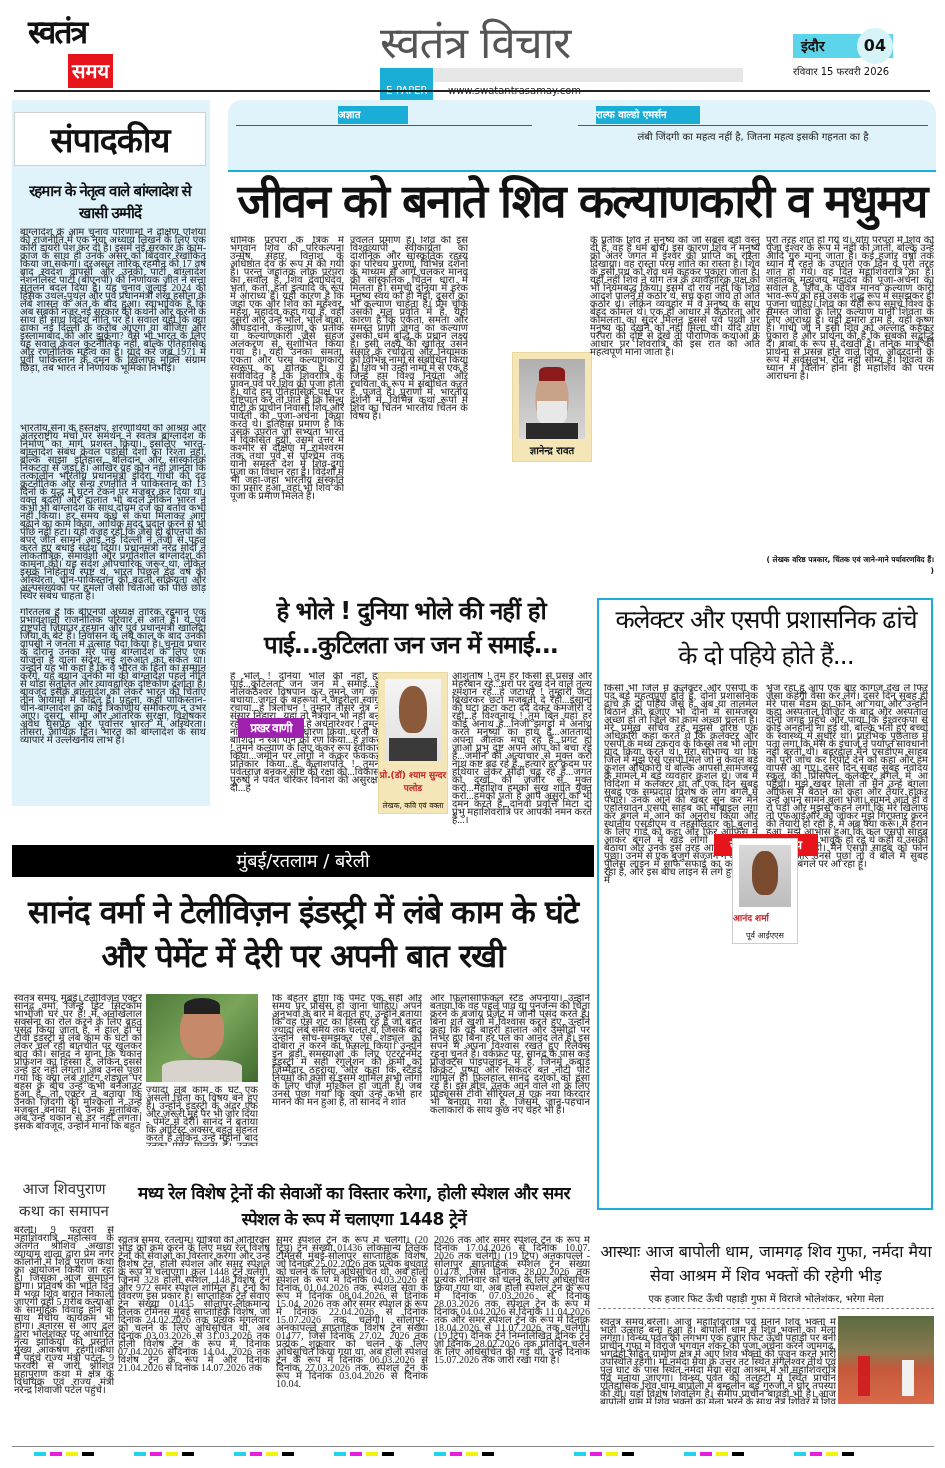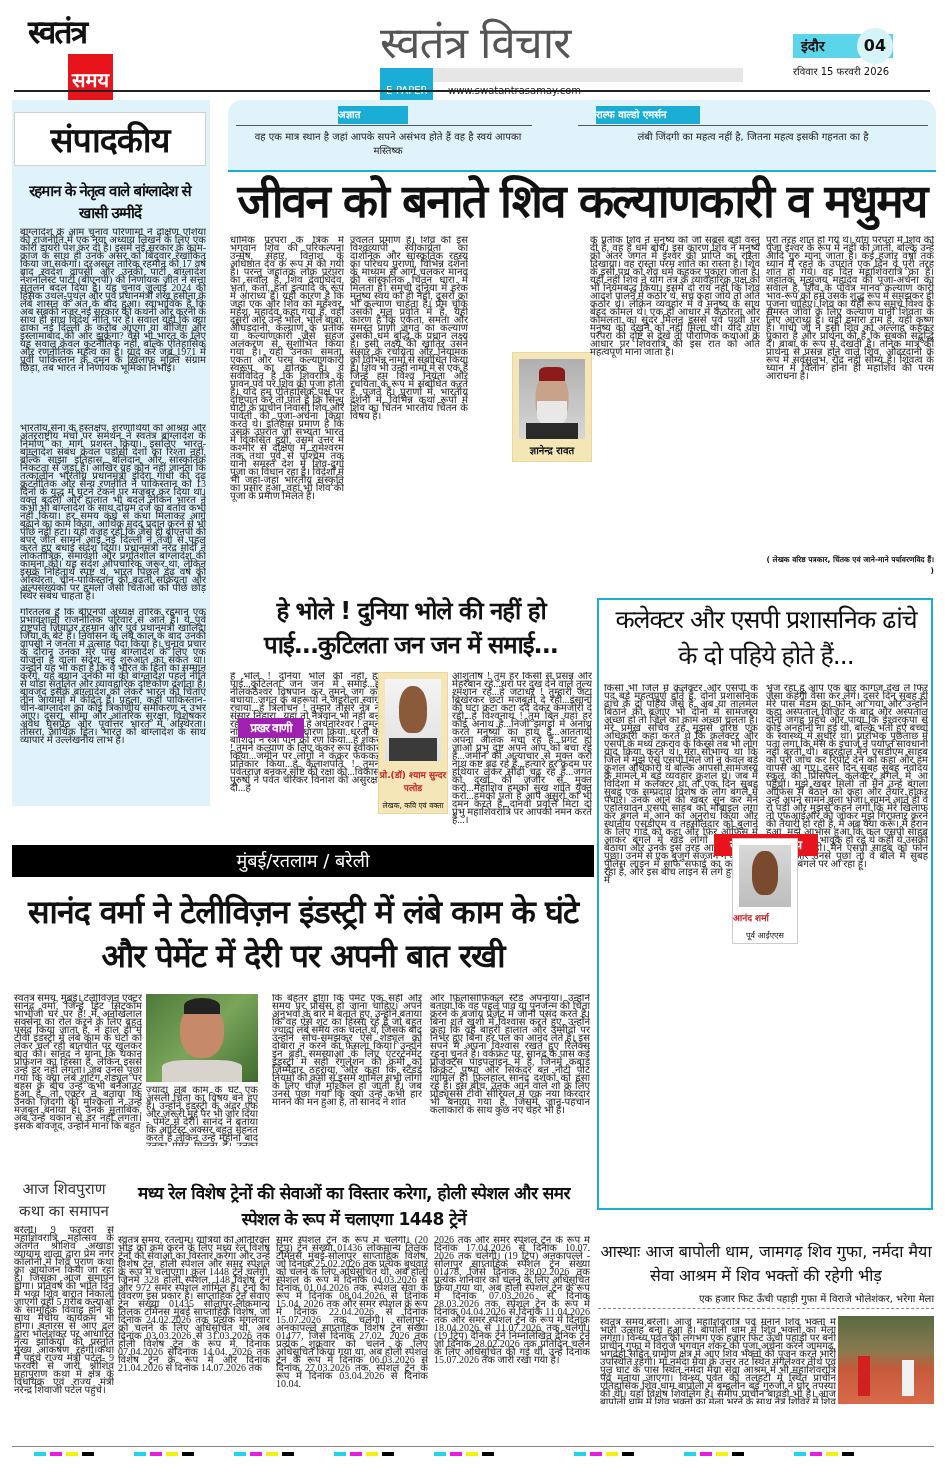--- a/index.html
+++ b/index.html
@@ -2,21 +2,21 @@
 <html><head>
 <meta charset="utf-8">
 <style>
 *{box-sizing:border-box;margin:0;padding:0}
 body{width:945px;height:1468px;background:#fff;font-family:"DejaVu Sans",sans-serif;color:#111;position:relative;overflow:hidden}
 .abs{position:absolute}
 .txt{font-size:10px;line-height:8px;text-align:justify;color:#222;overflow:hidden;font-family:Liberation Serif, serif}
 .head-bold{font-family:"DejaVu Sans",sans-serif;font-weight:bold;letter-spacing:-1px}
 .masthead-left{left:28px;top:14px;width:92px;height:70px}
 .mh-top{font-size:32px;font-weight:bold;line-height:36px;color:#111;letter-spacing:-2px}
-.mh-bottom{position:absolute;left:40px;top:40px;background:#e8141c;color:#fff;font-size:20px;font-weight:bold;padding:13px 4px;line-height:26px}
+.mh-bottom{position:absolute;left:40px;top:40px;background:#e8141c;color:#fff;font-size:20px;font-weight:bold;padding:4px 4px;line-height:26px}
 .mh-title{left:380px;top:18px;font-size:44px;color:#555;font-weight:normal;letter-spacing:-1px;line-height:50px}
 .epaper-bar{left:380px;top:68px;width:363px;height:14px;background:#e6e6e6}
 .epaper-tag{position:absolute;left:0;top:0;background:#1aaed6;color:#fff;font-size:10px;line-height:14px;padding:16px 6px}
 .epaper-url{position:absolute;left:68px;top:16px;font-size:10px;line-height:14px;color:#222}
 .city-box{left:793px;top:34px;width:100px;height:24px;background:#5cd5ea}
 .city-name{position:absolute;left:8px;top:2px;font-size:14px;font-weight:bold}
 .page-no{position:absolute;left:64px;top:-6px;width:36px;height:36px;border-radius:50%;background:#d6f3f8;font-size:16px;font-weight:bold;text-align:center;line-height:36px}
 .date{left:793px;top:64px;font-size:10px}
 .rule{left:14px;width:916px;height:2px;background:#222}
 .sidebar-bg{left:12px;top:100px;width:198px;height:706px;background:#e0f3fb}
@@ -33,21 +33,21 @@
 .portrait-img{position:absolute;left:6px;top:6px;right:6px;bottom:22px;background:linear-gradient(180deg,#bfbfbf 0%,#d9d4d0 35%,#e8e0d8 100%);overflow:hidden}
 .head-face{position:absolute;left:50%;top:18%;width:50%;height:62%;transform:translateX(-50%);border-radius:45% 45% 40% 40%;background:#d8a888}
 .portrait-name{position:absolute;left:0;right:0;bottom:4px;text-align:center;font-size:10px;font-weight:bold;color:#c0252a}
 .section-bar{left:12px;top:845px;width:898px;height:32px;background:#000;color:#fff;font-size:18px;text-align:center;line-height:32px}
 .sanand-title{left:14px;top:890px;width:898px;font-size:32px;font-weight:bold;line-height:44px;text-align:center;letter-spacing:-1px}
 .prakhar{left:238px;top:718px;width:66px;height:20px;background:#a020b0;color:#fff;font-size:12px;text-align:center;line-height:20px}
 .collector-box{left:597px;top:598px;width:336px;height:612px;border:2px solid #1aaed6}
 .coll-title{position:absolute;left:4px;top:2px;width:326px;font-size:25px;line-height:36px;text-align:center;color:#111;letter-spacing:-1px}
 .gupshup{left:714px;top:834px;width:104px;height:22px;background:#e8141c;color:#fff;font-size:12px;font-weight:bold;text-align:center;line-height:22px}
 .aastha-title{left:598px;top:1240px;width:336px;font-size:16px;line-height:24px;text-align:center}
-.aastha-sub{left:598px;top:1292px;width:336px;font-size:10px;text-align:right;line-height:14px;border-bottom:1px dashed #888;padding-bottom:2px}
+.aastha-sub{left:598px;top:1292px;width:336px;font-size:10px;text-align:center;line-height:14px;border-bottom:1px dashed #888;padding-bottom:2px}
 .shiv-side-title{left:14px;top:1178px;width:100px;font-size:15px;line-height:22px;text-align:center;color:#333}
 .train-title{left:118px;top:1180px;width:472px;font-size:17px;font-weight:bold;line-height:26px;text-align:center;letter-spacing:-0.5px}
 .reg{position:absolute;width:12px;height:4px}
 .photo{overflow:hidden}
 </style>
 </head>
 <body>
 
 <div class="abs masthead-left">
   <div class="mh-top">स्वतंत्र</div>
@@ -70,21 +70,20 @@
   <div class="editorial-title head-bold">संपादकीय</div>
 </div>
 <div class="abs ed-headline head-bold">रहमान के नेतृत्व वाले बांग्लादेश से खासी उम्मीदें</div>
 <div class="abs txt" style="left:20px;top:228px;width:186px;height:196px">बांग्लादेश के आम चुनाव परिणामों ने दक्षिण एशिया की राजनीति में एक नया अध्याय लिखने के लिए एक कोरी डायरी पेश कर दी है। इसमें नई सरकार के काम-काज के साथ ही उनके असर को बिंदुवार रेखांकित किया जा सकेगा। दरअसल तारिक रहमान की 17 वर्ष बाद स्वदेश वापसी और उनकी पार्टी बांग्लादेश नेशनलिस्ट पार्टी (बीएनपी) की निर्णायक जीत ने सत्ता संतुलन बदल दिया है। यह चुनाव जुलाई 2024 की हिंसक उथल-पुथल और पूर्व प्रधानमंत्री शेख हसीना के लंबे शासन के अंत के बाद हुआ। स्वाभाविक है कि अब सबकी नजर नई सरकार की कथनी और करनी के साथ ही साथ विदेश नीति पर है। सवाल यही कि क्या ढाका नई दिल्ली के करीब आएगा या बीजिंग और इस्लामाबाद की ओर झुकेगा? वैसे भी भारत के लिए यह सवाल केवल कूटनीतिक नहीं, बल्कि ऐतिहासिक और रणनीतिक महत्व का है। याद करें जब 1971 में पूर्वी पाकिस्तान के दमन के खिलाफ मुक्ति संग्राम छिड़ा, तब भारत ने निर्णायक भूमिका निभाई।</div>
 <div class="abs txt" style="left:20px;top:424px;width:186px;height:184px">भारतीय सेना के हस्तक्षेप, शरणार्थियों को आश्रय और अंतरराष्ट्रीय मंचों पर समर्थन ने स्वतंत्र बांग्लादेश के निर्माण का मार्ग प्रशस्त किया। इसलिए भारत-बांग्लादेश संबंध केवल पड़ोसी देशों का रिश्ता नहीं, बल्कि साझा इतिहास, बलिदान और सांस्कृतिक निकटता से जुड़ा है। आखिर यह कौन नहीं जानता कि तत्कालीन भारतीय प्रधानमंत्री इंदिरा गांधी की दृढ़ कूटनीतिक और सैन्य रणनीति ने पाकिस्तान को 13 दिनों के युद्ध में घुटने टेकने पर मजबूर कर दिया था। वक्त बदला और हालात भी बदले लेकिन भारत ने कभी भी बांग्लादेश के साथ दोयम दर्जे का बर्ताव कभी नहीं किया। हर समय कंधे से कंधा मिलाकर आगे बढ़ाने का काम किया, आर्थिक मदद प्रदान करने से भी पीछे नहीं हटा। यही वजह रही कि जैसे ही बीएनपी की बंपर जीत सामने आई नई दिल्ली ने तेजी से पहल करते हुए बधाई संदेश दिया। प्रधानमंत्री नरेंद्र मोदी ने लोकतांत्रिक, समावेशी और प्रगतिशील बांग्लादेश की कामना की। यह संदेश औपचारिक जरूर था, लेकिन इसके निहितार्थ स्पष्ट थे, भारत पिछले डेढ़ वर्ष की अस्थिरता, चीन-पाकिस्तान की बढ़ती सक्रियता और अल्पसंख्यकों पर हमलों जैसी चिंताओं को पीछे छोड़ स्थिर संबंध चाहता है।</div>
 <div class="abs txt" style="left:20px;top:608px;width:186px;height:190px">गौरतलब है कि बीएनपी अध्यक्ष तारिक रहमान एक प्रभावशाली राजनीतिक परिवार से आते हैं। ये पूर्व राष्ट्रपति जियाउर रहमान और पूर्व प्रधानमंत्री खालिदा जिया के बेटे हैं। निर्वासन के लंबे काल के बाद उनकी वापसी ने जनता में उत्साह पैदा किया है। चुनाव प्रचार के दौरान उनका मेरे पास बांग्लादेश के लिए एक योजना है वाला संदेश नई शुरुआत का संकेत था। उन्होंने यह भी कहा है कि वे भारत के हितों का सम्मान करेंगे, यह बयान उनकी मां की बांग्लादेश पहले नीति से थोड़ा संतुलित और व्यावहारिक दृष्टिकोण दर्शाता है। बावजूद इसके बांग्लादेश को लेकर भारत की चिंताएं तीन आयामों में केंद्रित हैं। पहला, कहीं पाकिस्तान-चीन-बांग्लादेश का कोई त्रिकोणीय समीकरण न उभर आए। दूसरा, सीमा और आंतरिक सुरक्षा, विशेषकर अवैध घुसपैठ और पूर्वोत्तर भारत में अस्थिरता। तीसरा, आर्थिक हित। भारत को बांग्लादेश के साथ व्यापार में उल्लेखनीय लाभ है।</div>
 
 <div class="abs quote-panel">
   <div class="q-tag" style="left:110px;width:70px">अज्ञात</div>
   <div class="q-line" style="left:8px;width:296px"></div>
-  <div class="q-text" style="left:20px;width:280px">वह एक मात्र स्थान है जहां आपके सपने असंभव होते हैं वह है स्वयं आपका मस्तिष्क</div>
   <div class="q-tag" style="left:368px;width:104px">राल्फ वाल्डो एमर्सन</div>
   <div class="q-line" style="left:350px;width:350px"></div>
   <div class="q-text" style="left:350px;width:350px">लंबी जिंदगी का महत्व नहीं है, जितना महत्व इसकी गहनता का है</div>
 </div>
 <div class="abs q-blue-rule"></div>
 
 <div class="abs main-title head-bold">जीवन को बनाते शिव कल्याणकारी व मधुमय</div>
 <div class="abs txt" style="left:230px;top:236px;width:114px;height:340px">धार्मिक परंपरा के त्रिक में भगवान शिव की परिकल्पना उन्मेष, संहार, विनाश के अधिष्ठात देव के रूप में की गयी है। परन्तु जहांतक लोक परंपरा का सवाल है, शिव देवाधिदेव, भर्ता, कर्ता, हर्ता इत्यादि के रूप में आराध्य हैं। यही कारण है कि जहां एक ओर शिव को महेश्वर, महेश, महादेव कहा गया है, वहीं दूसरी ओर उन्हें भोले, भोले बाबा, औघड़दानी, कल्याण के प्रतीक या कल्याणकारी जैसे सहज अलंकरण से सुशोभित किया गया है। यही उनका समता, एकता और परम कल्याणकारी स्वरूप का द्योतक है। ये सर्वविदित है कि शिवरात्रि के पावन पर्व पर शिव की पूजा होती है। यदि हम ऐतिहासिक पक्ष पर दृष्टिपात करें तो पाते हैं कि सिन्धु घाटी के प्राचीन निवासी शिव और पार्वती की पूजा-अर्चना किया करते थे। इतिहास प्रमाण है कि उसके उपरांत जो सभ्यता भारत में विकसित हुयी, उसमें उत्तर में कश्मीर से दक्षिण में रामेश्वरम तक तथा पूर्व से पश्चिम तक यानी समस्त देश में शिव-दुर्गा पूजा का विधान रहा है। विदेशों में भी जहां-जहां भारतीय संस्कृति का प्रसार हुआ, वहां भी शिव की पूजा के प्रमाण मिलते हैं।</div>
 <div class="abs txt" style="left:350px;top:236px;width:118px;height:340px">ज्वलंत प्रमाण है। शिव की इस विश्वव्यापी स्वीकार्यता का दार्शनिक और सांस्कृतिक रहस्य का परिचय पुराणों, विभिन्न दर्शनों के माध्यम से आगे चलकर मानव की सांस्कृतिक चिंतन धारा में मिलता है। समूची दुनिया में हरेक मनुष्य स्वयं का ही नहीं, दूसरों का भी कल्याण चाहता है। प्रेम चूंकि उसकी मूल प्रवृति में है, यही कारण है कि एकता, समता और समस्त प्राणी जगत का कल्याण उसकी धर्म बुद्धि के प्रधान लक्ष्य है। इसी लक्ष्य की खातिर उसने संसार के रचयिता और नियामक को विभिन्न नामों से संबोधित किया है। शिव भी उन्हीं नामों में से एक हैं जिन्हें हम विश्व नियंता और रचयिता के रूप में संबोधित करते हैं, पूजते हैं। पुराणों में, भारतीय दर्शनों में, विभिन्न कथा रूपों में शिव का चिंतन भारतीय चिंतन के विषय हैं।</div>
 <div class="abs portrait" style="left:512px;top:352px;width:80px;height:110px">

